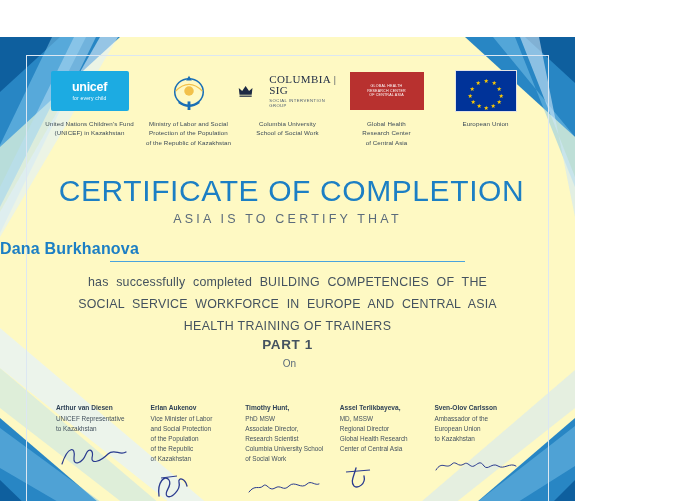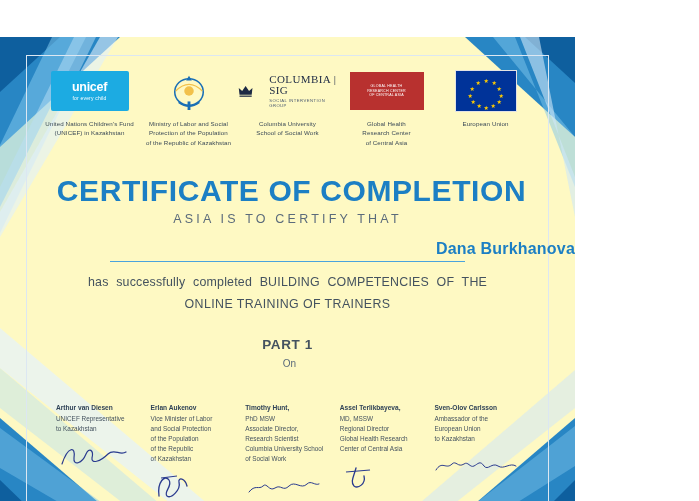--- a/index.html
+++ b/index.html
@@ -159,40 +159,40 @@
   }
 
   
   .title {
     position: absolute;
     top: 137px;
     left: 8px;
     right: 0;
     text-align: center;
     font-size: 30px;
-    font-weight: bold;
+    font-weight: normal;
     color: #1c7fc4;
     letter-spacing: .6px;
   }
   .subtitle {
     position: absolute;
     top: 175px;
     left: 0;
     right: 0;
     text-align: center;
     font-size: 12.5px;
     color: #5b6b7b;
     letter-spacing: 3.2px;
   }
   .name {
     position: absolute;
     top: 203px;
     left: 0;
     right: 0;
-    text-align: right;
+    text-align: left;
     font-size: 16px;
     font-weight: bold;
     color: #1c7fc4;
     letter-spacing: .2px;
   }
   .name-rule {
     position: absolute;
     top: 224px;
     left: 110px;
     right: 110px;
@@ -391,21 +391,22 @@
 
   </div>
 
   <div class="title">CERTIFICATE OF COMPLETION</div>
   <div class="subtitle">ASIA IS TO CERTIFY THAT</div>
   <div class="name">Dana Burkhanova</div>
   <div class="name-rule"></div>
 
   <div class="body-lines">
     <div class="body-line l1">has  successfully  completed  BUILDING  COMPETENCIES  OF  THE</div>
-    <div class="body-line l3">ONLINE TRAINING OF TRAINERS</div>
+    <div class="body-line l2">SOCIAL  SERVICE  WORKFORCE  IN  EUROPE  AND  CENTRAL  ASIA</div>
+    <div class="body-line l3">HEALTH TRAINING OF TRAINERS</div>
   </div>
 
   <div class="part">PART 1</div>
   <div class="on-word">On</div>
 
   <div class="signatures">
 
     <div class="sig">
       <div class="sig-name">Arthur van Diesen</div>
       <div class="sig-role" style="white-space:pre-line">UNICEF Representative

